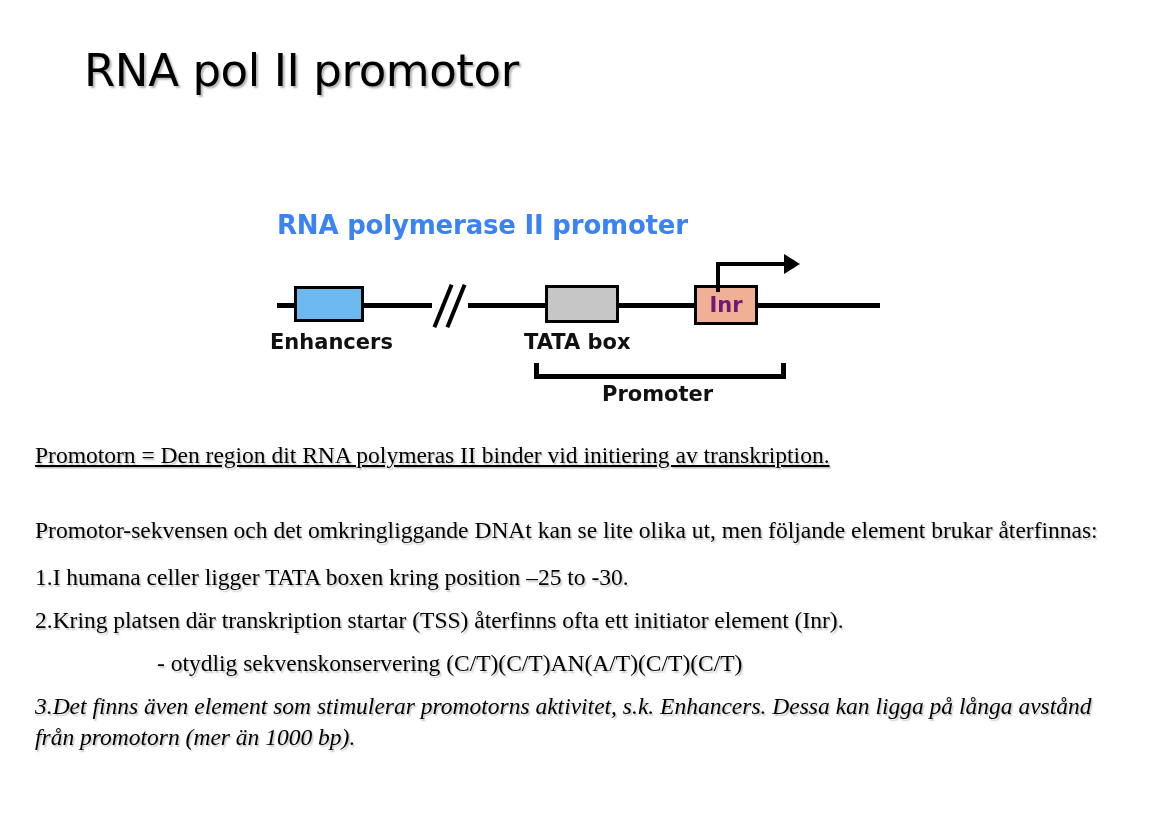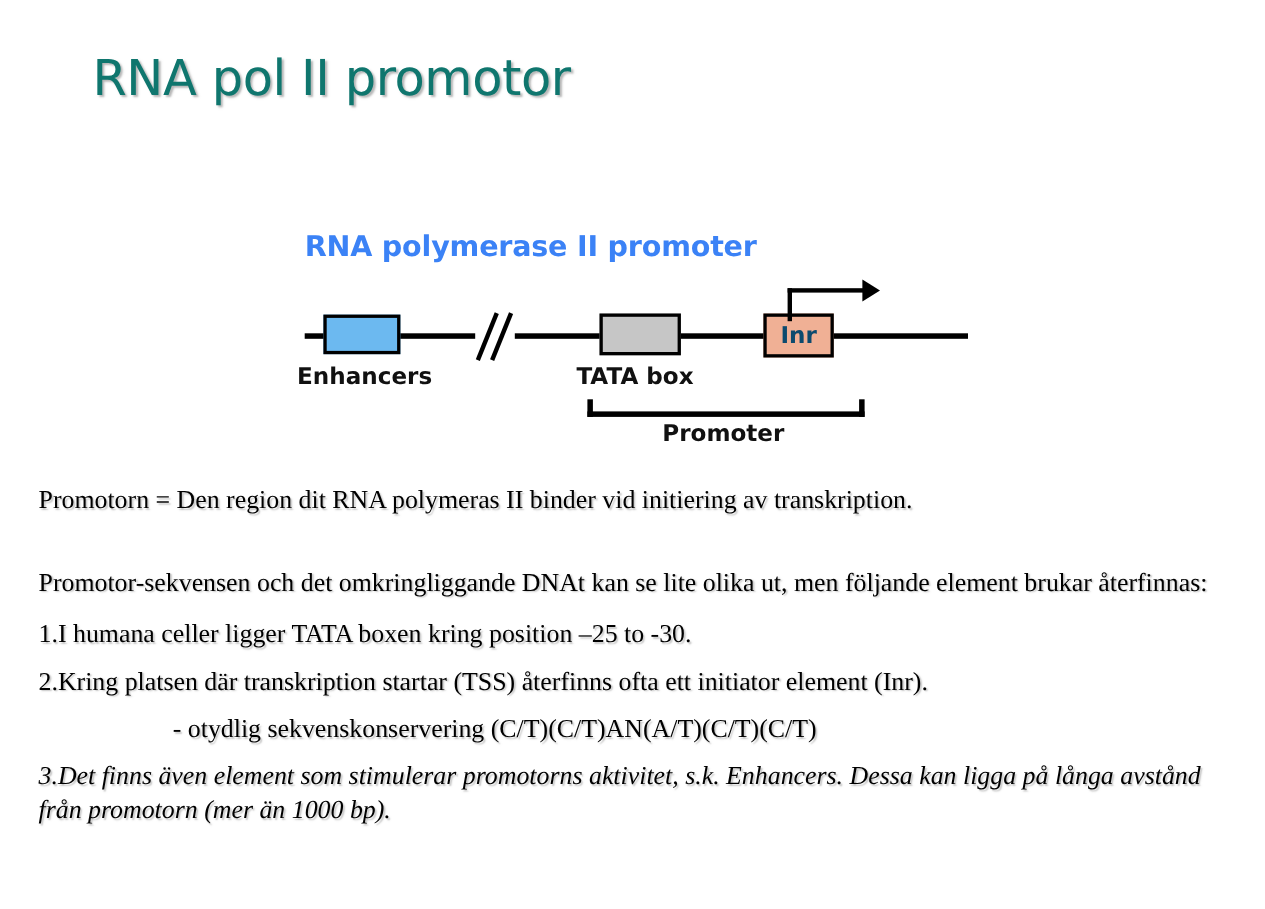--- a/index.html
+++ b/index.html
@@ -18,21 +18,21 @@
 
   
   .slide-title {
     position: absolute;
     left: 84px;
     top: 44px;
     font-family: "DejaVu Sans", "Liberation Sans", sans-serif;
     font-size: 45px;
     font-weight: 400;
     letter-spacing: -0.4px;
-    color: #0f766e;
+    color: #000000;
     text-shadow: 2px 2px 2px rgba(120,120,120,0.55);
     white-space: nowrap;
   }
 
   
   .figure {
     position: absolute;
     left: 0;
     top: 0;
     width: 1150px;
@@ -86,21 +86,21 @@
     height: 40px;
     background: #F0B095;
     display: flex;
     align-items: center;
     justify-content: center;
   }
   .box-inr .inr-label {
     font-family: "DejaVu Sans", "Liberation Sans", sans-serif;
     font-weight: bold;
     font-size: 21px;
-    color: #0c4a6e;
+    color: #701a75;
     line-height: 1;
   }
 
   
   .break-mark {
     position: absolute;
     left: 432px;
     top: 283px;
     width: 36px;
     height: 46px;
@@ -166,21 +166,21 @@
     top: 440px;
     width: 1085px;
   }
   .para {
     font-family: "Liberation Serif", "DejaVu Serif", serif;
     font-size: 23.5px;
     line-height: 31px;
     color: #000000;
     text-shadow: 1.5px 1.5px 1.5px rgba(150,150,150,0.55);
   }
-  .para.lead     { margin: 0 0 44px 0; }
+  .para.lead     { margin: 0 0 44px 0; text-decoration: underline; }
   .para.intro    { margin: 0 0 16px 0; }
   .para.item     { margin: 0 0 12px 0; }
   .para.subitem  { margin: 0 0 12px 0; padding-left: 122px; }
   .para.item-last{ margin: 0; font-style: italic; }
 </style>
 </head>
 <body>
 
 <div class="slide-title">RNA pol II promotor</div>
 

